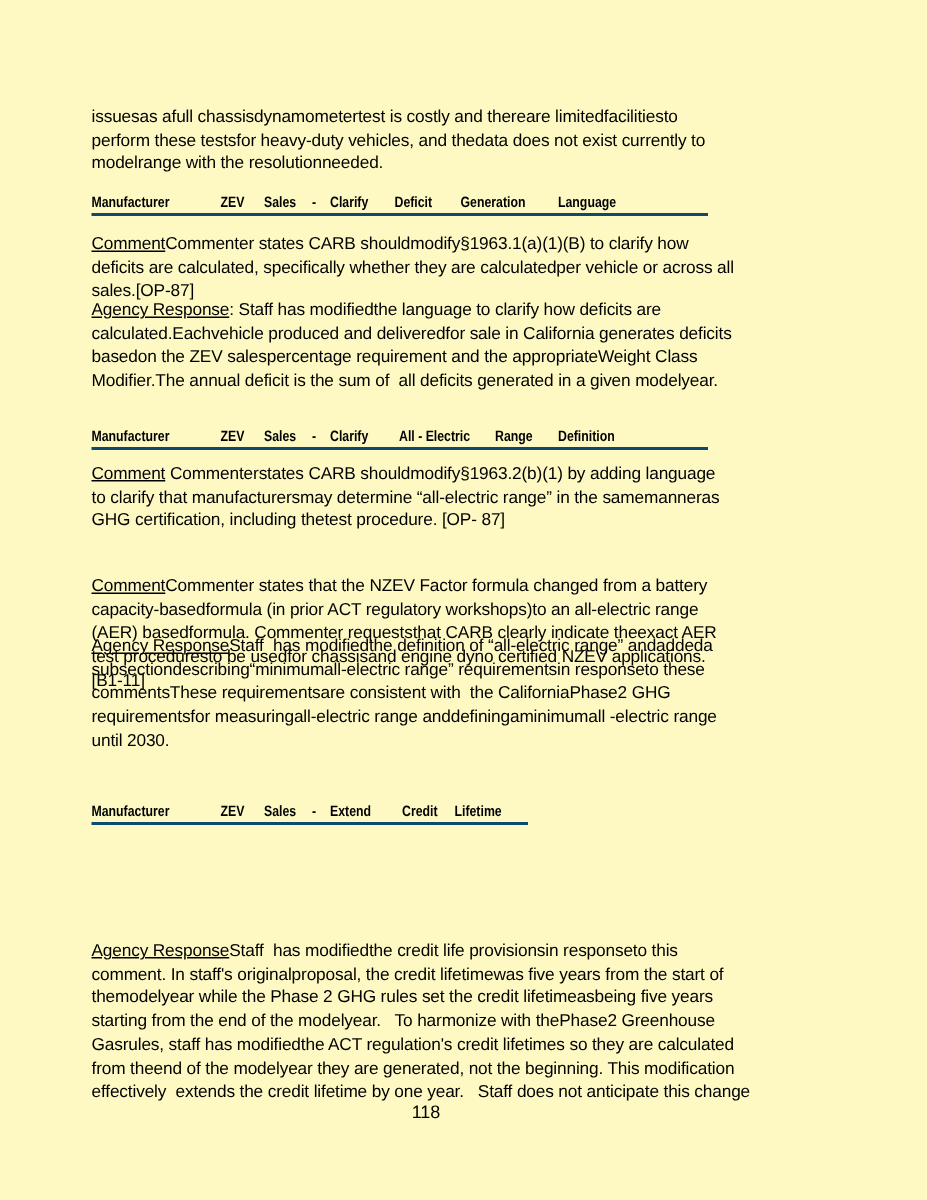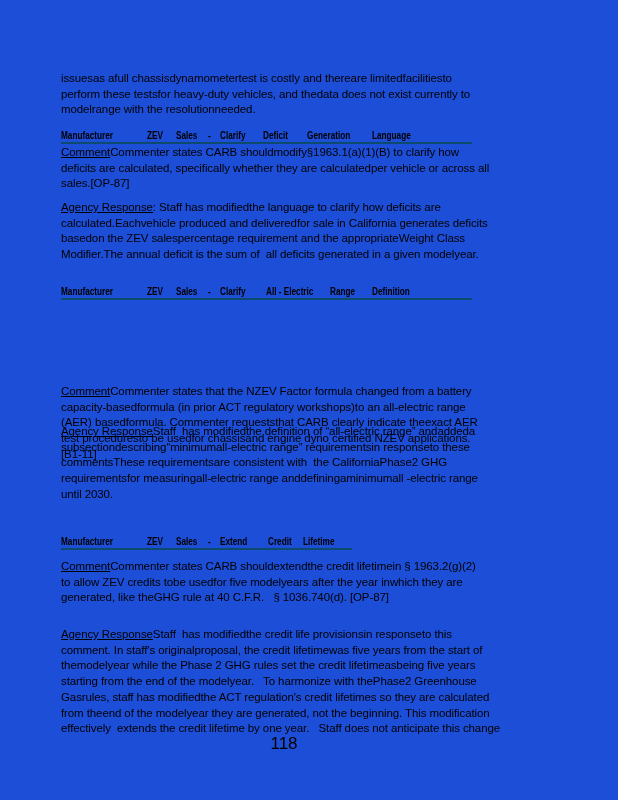--- a/index.html
+++ b/index.html
@@ -1,42 +1,42 @@
 <!DOCTYPE html>
 <html><head>
 <meta charset="utf-8">
 <style>
   html,body { margin:0; padding:0; background:#ffffff; }
   .page {
-    position:relative; width:618px; height:800px; background:#1d4ed8;
+    position:relative; width:618px; height:800px; background:#fef9c3;
     font-family:"Liberation Sans", sans-serif; font-size:11.5px; color:#000;
     overflow:hidden;
   }
   .para {
     position:absolute; left:61px; white-space:pre;
     line-height:15.7px; letter-spacing:-0.1px;
   }
   .head { text-decoration:underline; }
-  .b0{top:71px} .b1{top:145px} .b2{top:200px} .b3{top:309px}
+  .b0{top:71px} .b1{top:156px} .b2{top:200px} .b3{top:309px}
   .b4{top:384px} .b5{top:424px} .b6{top:559px} .b7{top:627px}
   .tagrow {
     position:absolute; left:61px; height:12px;
     border-bottom:2px solid #0c4a6e;
   }
   .t0{top:130px; width:411px}
   .t1{top:286px; width:411px}
   .t2{top:536px; width:291px}
   .cell {
     position:absolute; top:0; font-weight:bold; font-size:10px;
     transform:scaleX(0.82); transform-origin:0 0; white-space:pre;
     letter-spacing:0;
   }
   .pagenum {
     position:absolute; top:734px; left:0; width:568px; text-align:center;
-    font-size:17px;
+    font-size:12px;
   }
 </style>
 </head>
 <body>
 
 <div class="page">
 
   <div class="para b0"><span class="head"></span><span>issuesas afull chassisdynamometertest is costly and thereare limitedfacilitiesto
 perform these testsfor heavy-duty vehicles, and thedata does not exist currently to
 modelrange with the resolutionneeded.</span></div>
@@ -65,20 +65,23 @@
     <span class="cell" style="left:0">Manufacturer</span>
     <span class="cell" style="left:86px">ZEV</span>
     <span class="cell" style="left:115px">Sales</span>
     <span class="cell" style="left:147px">-</span>
     <span class="cell" style="left:159px">Clarify</span>
     <span class="cell" style="left:205px">All - Electric</span>
     <span class="cell" style="left:269px">Range</span>
     <span class="cell" style="left:311px">Definition</span>
   </div>
 
+  <div class="para b3"><span class="head">Comment</span><span> Commenterstates CARB shouldmodify§1963.2(b)(1) by adding language
+to clarify that manufacturersmay determine “all-electric range” in the samemanneras
+GHG certification, including thetest procedure. [OP- 87]</span></div>
 
   <div class="para b4"><span class="head">Comment</span><span>Commenter states that the NZEV Factor formula changed from a battery
 capacity-basedformula (in prior ACT regulatory workshops)to an all-electric range
 (AER) basedformula. Commenter requeststhat CARB clearly indicate theexact AER
 test proceduresto be usedfor chassisand engine dyno certified NZEV applications.
 [B1-11]</span></div>
 
   <div class="para b5"><span class="head">Agency Response</span><span>Staff  has modifiedthe definition of “all-electric range” andaddeda
 subsectiondescribing“minimumall-electric range” requirementsin responseto these
 commentsThese requirementsare consistent with  the CaliforniaPhase2 GHG
@@ -88,23 +91,20 @@
   <div class="tagrow t2">
     <span class="cell" style="left:0">Manufacturer</span>
     <span class="cell" style="left:86px">ZEV</span>
     <span class="cell" style="left:115px">Sales</span>
     <span class="cell" style="left:147px">-</span>
     <span class="cell" style="left:159px">Extend</span>
     <span class="cell" style="left:207px">Credit</span>
     <span class="cell" style="left:242px">Lifetime</span>
   </div>
 
-  <div class="para b6"><span class="head">Comment</span><span>Commenter states CARB shouldextendthe credit lifetimein § 1963.2(g)(2)
-to allow ZEV credits tobe usedfor five modelyears after the year inwhich they are
-generated, like theGHG rule at 40 C.F.R.   § 1036.740(d). [OP-87]</span></div>
 
   <div class="para b7"><span class="head">Agency Response</span><span>Staff  has modifiedthe credit life provisionsin responseto this
 comment. In staff's originalproposal, the credit lifetimewas five years from the start of
 themodelyear while the Phase 2 GHG rules set the credit lifetimeasbeing five years
 starting from the end of the modelyear.   To harmonize with thePhase2 Greenhouse
 Gasrules, staff has modifiedthe ACT regulation's credit lifetimes so they are calculated
 from theend of the modelyear they are generated, not the beginning. This modification
 effectively  extends the credit lifetime by one year.   Staff does not anticipate this change</span></div>
 
   <div class="pagenum">118</div>

